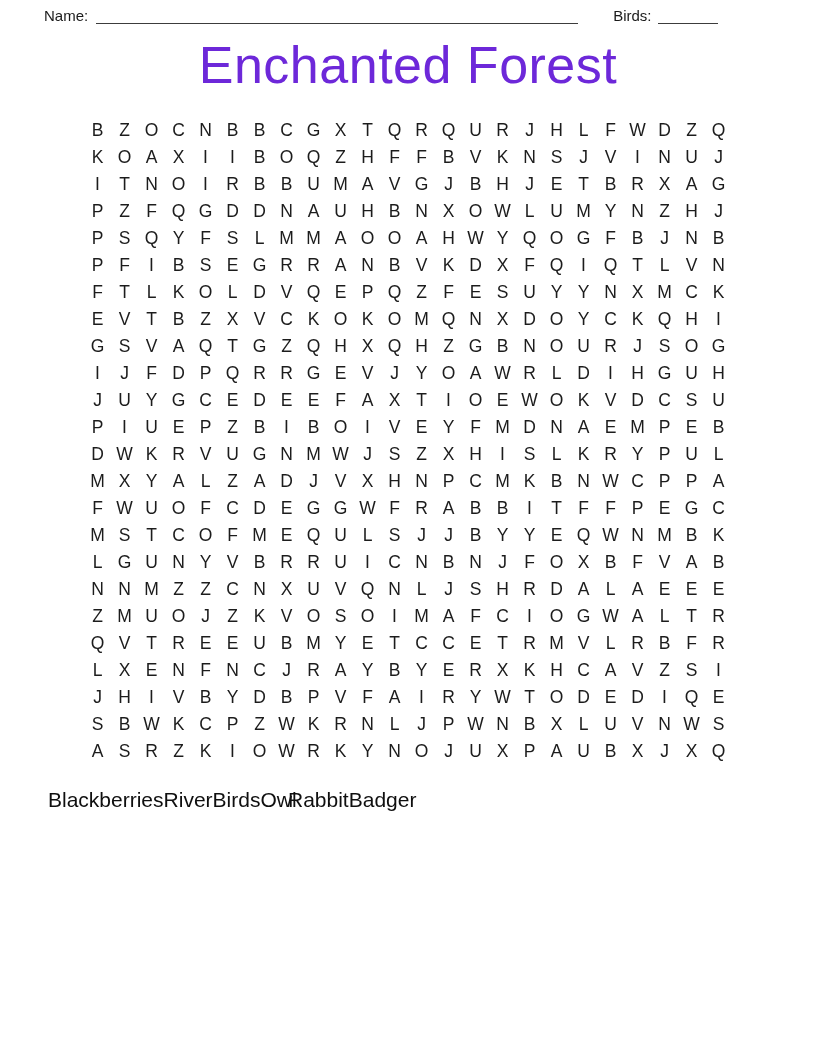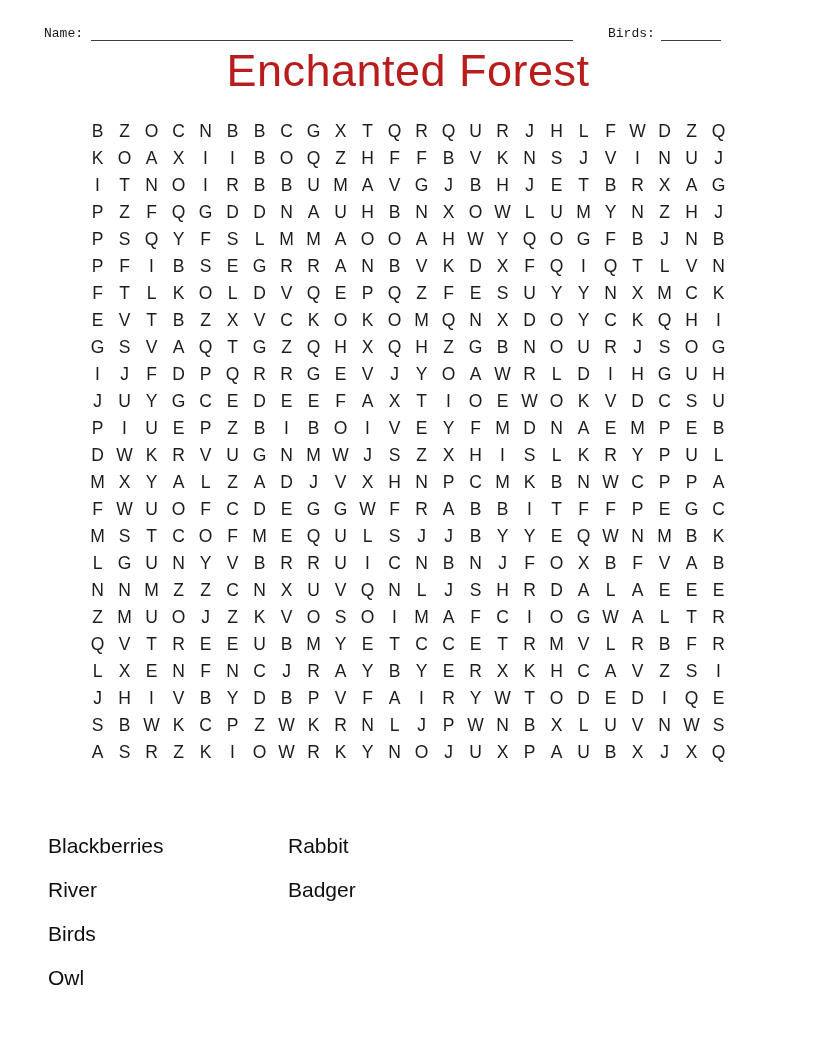--- a/index.html
+++ b/index.html
@@ -16,25 +16,24 @@
   }
   .page {
     width: 816px;
     height: 1056px;
     position: relative;
   }
   
   .header {
     display: flex;
     align-items: flex-end;
-    padding: 20px 0 0 44px;
+    padding: 3px 0 0 44px;
     height: 21px;
-    font-size: 13px;
+    font-size: 15px;
     color: #1a1a1a;
-    font-family: Liberation Mono, monospace;
   }
   .hlabel {
     white-space: nowrap;
   }
   .fill-line {
     display: inline-block;
     border-bottom: 1.6px solid #3c3c3c;
     height: 15px;
   }
   .name-line {
@@ -43,25 +42,25 @@
   }
   .date-label {
     margin-left: 35px;
   }
   .date-line {
     width: 60px;
     margin-left: 6px;
   }
   
   .title {
-    margin: 4px 0 0 0;
+    margin: 12px 0 0 0;
     text-align: center;
-    font-size: 45px;
+    font-size: 52px;
     font-weight: 400;
-    color: #b91c1c;
+    color: #6d28d9;
     line-height: 1.15;
     letter-spacing: 0.5px;
   }
   
   .grid {
     margin: 21px auto 0 auto;
     width: 648px;
   }
   .grid-row {
     display: flex;
@@ -76,22 +75,20 @@
   }
   
   .words {
     display: flex;
     padding-left: 48px;
     margin-top: 24px;
   }
   .word-col {
     width: 240px;
     display: flex;
-    flex-direction: column;
-    margin-top: 45px;
   }
   .word {
     font-size: 21px;
     color: #0f0f0f;
     height: 22px;
     line-height: 22px;
     margin-bottom: 22px;
     white-space: nowrap;
   }
 </style>

